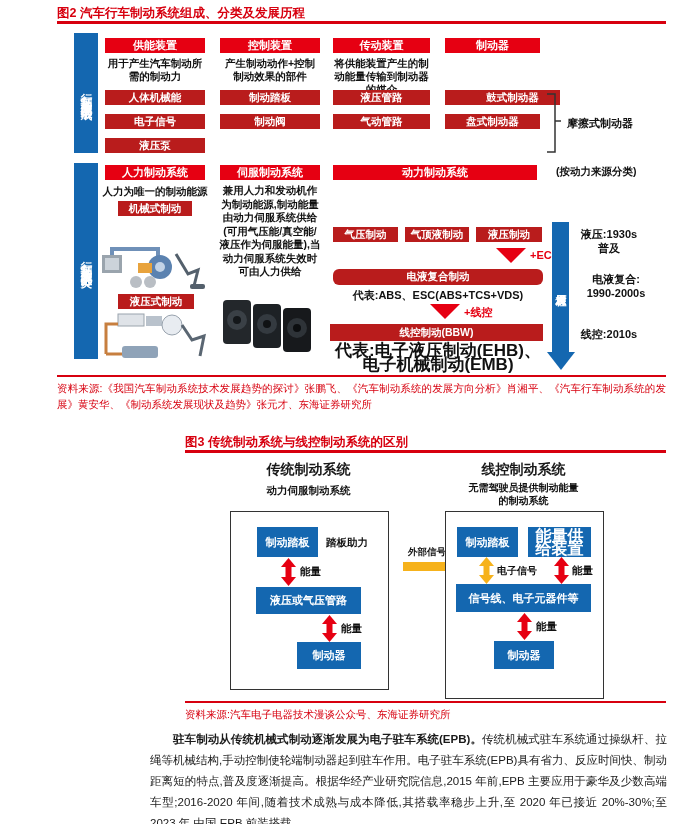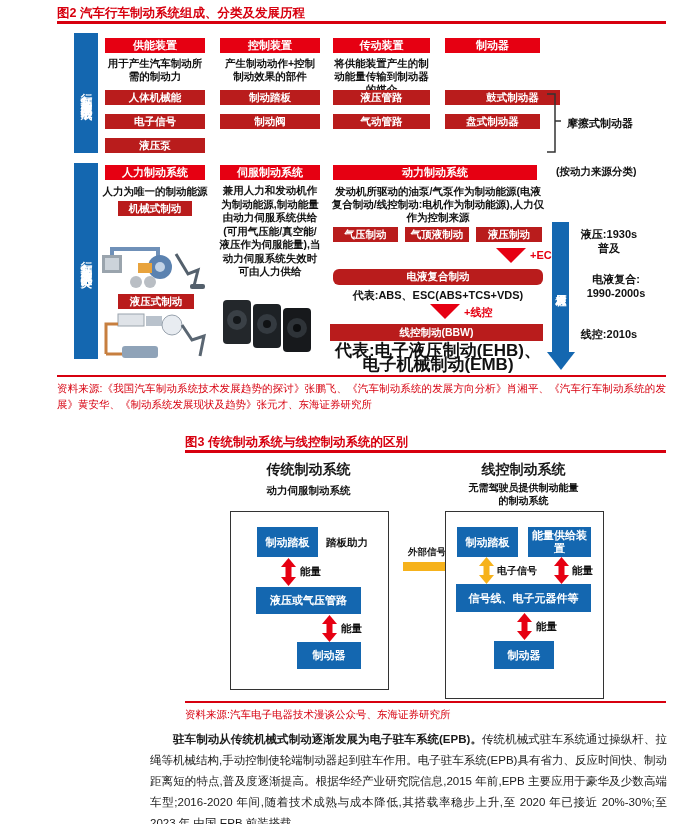--- a/index.html
+++ b/index.html
@@ -107,21 +107,20 @@
       </g>
     <g>
         <rect x="62" y="14" width="28" height="44" rx="4" fill="#17191c"></rect>
         <circle cx="76" cy="34" r="10" fill="#2e3338"></circle>
         <circle cx="76" cy="34" r="4" fill="#0c0e10"></circle>
       </g>
   </svg>
 
   <div class="abs rhead" style="left:333px;top:165px;width:204px;height:15px;">动力制动系统</div>
   <div class="abs lbl" style="left:556px;top:165px;width:112px;">(按动力来源分类)</div>
-  <div class="abs desc" style="left:331px;top:185px;width:214px;">发动机所驱动的油泵/气泵作为制动能源(电液复合制动/线控制动:电机作为制动能源),人力仅作为控制来源</div>
   <div class="abs ybox" style="left:333px;top:227px;width:65px;height:15px;">气压制动</div>
   <div class="abs ybox" style="left:405px;top:227px;width:64px;height:15px;">气顶液制动</div>
   <div class="abs ybox" style="left:476px;top:227px;width:66px;height:15px;">液压制动</div>
   <svg class="abs" style="left:496px;top:248px;" width="30" height="15">
     <polygon points="0,0 30,0 15,15" fill="#e60012"></polygon>
   </svg>
   <div class="abs redlbl" style="left:530px;top:249px;">+ECU</div>
   <div class="abs ybox" style="left:333px;top:269px;width:210px;height:16px;border-radius:6px;">电液复合制动</div>
   <div class="abs desc" style="left:333px;top:289px;width:210px;font-size:11px;">代表:ABS、ESC(ABS+TCS+VDS)</div>
   <svg class="abs" style="left:430px;top:304px;" width="30" height="15">
@@ -175,21 +174,21 @@
 
   <div class="abs lbl" style="left:408px;top:546px;font-size:9.5px;">外部信号</div>
   <svg class="abs" style="left:403px;top:559px;" width="72" height="27">
     <rect x="0" y="3" width="62" height="9" fill="#f6b21b"></rect>
     <rect x="52" y="3" width="10" height="14" fill="#f6b21b"></rect>
     <polygon points="47,16 67,16 57,26" fill="#f6b21b"></polygon>
   </svg>
 
   <div class="abs outerbox" style="left:445px;top:511px;width:157px;height:186px;"></div>
   <div class="abs bluebox" style="left:457px;top:527px;width:61px;height:30px;">制动踏板</div>
-  <div class="abs bluebox" style="left:528px;top:527px;width:63px;height:30px;font-size:11px;">能量供给装置</div>
+  <div class="abs bluebox" style="left:528px;top:527px;width:63px;height:30px;font-size:16px;">能量供给装置</div>
   <svg class="abs" style="left:479px;top:557px;" width="15" height="27">
     <polygon points="7.5,0 15,9 0,9" fill="#f6b21b"></polygon>
       <rect x="4.5" y="8" width="6" height="11" fill="#f6b21b"></rect>
       <polygon points="7.5,27 15,18 0,18" fill="#f6b21b"></polygon>
   </svg>
   <div class="abs lbl" style="left:497px;top:564px;font-size:10px;">电子信号</div>
   <svg class="abs" style="left:554px;top:557px;" width="15" height="27">
     <polygon points="7.5,0 15,9 0,9" fill="#e60012"></polygon>
       <rect x="4.5" y="8" width="6" height="11" fill="#e60012"></rect>
       <polygon points="7.5,27 15,18 0,18" fill="#e60012"></polygon>

